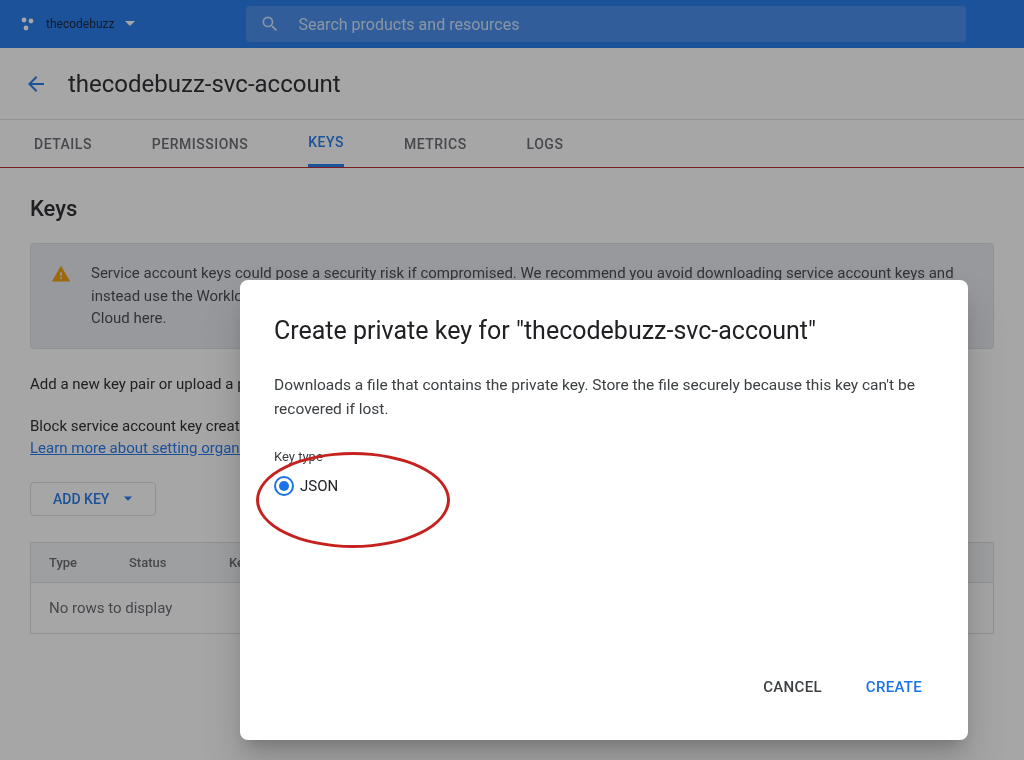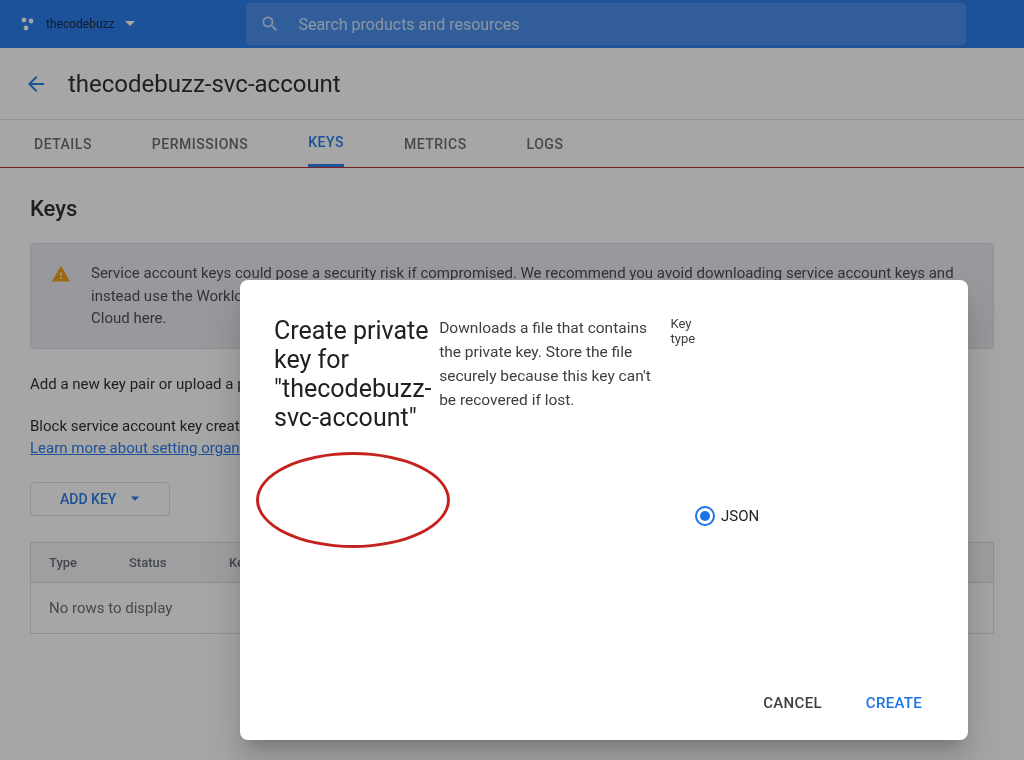--- a/index.html
+++ b/index.html
@@ -2,21 +2,21 @@
 <html><head>
 <meta charset="utf-8">
 <style>
   * { box-sizing: border-box; margin: 0; padding: 0; font-family: Roboto, "Helvetica Neue", Arial, sans-serif; }
   body { width: 1024px; height: 760px; overflow: hidden; background: #fff; position: relative; }
 
   
   .topbar { height: 48px; background: #1a73e8; display: flex; align-items: center; padding: 0 20px; }
   .proj-select { display: flex; align-items: center; gap: 10px; color: #0f172a; font-size: 12px; cursor: pointer; }
   .proj-dots { width: 16px; height: 16px; }
-  .search-wrap { margin-left: 110px; flex: 1; max-width: 720px; height: 42px; background: rgba(255,255,255,0.15); border-radius: 4px; display: flex; align-items: center; padding: 0 14px; gap: 18px; }
+  .search-wrap { margin-left: 110px; flex: 1; max-width: 720px; height: 36px; background: rgba(255,255,255,0.15); border-radius: 4px; display: flex; align-items: center; padding: 0 14px; gap: 18px; }
   .search-wrap input { flex:1; background: transparent; border: none; outline: none; color:#fff; font-size: 16px; }
   .search-wrap input::placeholder { color: #cfe3fb; }
 
   
   .title-row { height: 72px; display:flex; align-items:center; padding: 0 24px; gap: 20px; border-bottom: 1px solid #e0e0e0; }
   .back-arrow { color:#1a73e8; cursor:pointer; }
   .page-title { font-size: 24px; font-weight: 400; color:#202124; }
 
   
   .tabs { height: 48px; display:flex; align-items:center; gap: 60px; padding: 0 34px; border-bottom: 1px solid #b91c1c; }
@@ -25,29 +25,29 @@
 
   
   .content { padding: 28px 30px; color:#202124; }
   .h-keys { font-size: 22px; font-weight: 500; margin-bottom: 22px; }
   .warn-box { background:#e8eaed; border:1px solid #dadce0; border-radius:4px; padding:18px 20px; display:flex; gap:20px; margin-bottom:26px; }
   .warn-icon { color:#f29900; flex-shrink:0; margin-top:2px; }
   .warn-text { font-size:15px; line-height:1.5; color:#3c4043; }
   .p1 { font-size:15px; margin-bottom:22px; }
   .p2 { font-size:15px; line-height:1.5; margin-bottom:22px; }
   .link { color:#1a73e8; text-decoration: underline; cursor:pointer; }
-  .add-key-btn { display:inline-flex; align-items:center; gap:14px; border:1px solid #dadce0; border-radius:4px; padding:8px 29px; color:#1a73e8; font-weight:500; font-size:14px; cursor:pointer; background:#fff; margin-bottom:26px; }
+  .add-key-btn { display:inline-flex; align-items:center; gap:14px; border:1px solid #dadce0; border-radius:4px; padding:8px 22px; color:#1a73e8; font-weight:500; font-size:14px; cursor:pointer; background:#fff; margin-bottom:26px; }
 
   .tbl-head { display:flex; padding:12px 18px; background:#f1f3f4; font-size:13px; font-weight:500; color:#5f6368; border:1px solid #dadce0; border-bottom:none; }
   .tbl-head > div:nth-child(1){width:80px;} .tbl-head > div:nth-child(2){width:100px;} .tbl-head > div:nth-child(3){flex:1;}
   .tbl-body { border:1px solid #dadce0; padding:16px 18px; font-size:15px; color:#5f6368; }
 
   
   .scrim { position:absolute; inset:0; background:rgba(32,33,36,0.4); }
-  .modal { position:absolute; left:240px; top:280px; width:728px; height:460px; background:#fff; border-radius:8px; box-shadow:0 11px 15px -7px rgba(0,0,0,.2),0 24px 38px 3px rgba(0,0,0,.14); padding:36px 34px 20px; display:flex; flex-direction:row; }
+  .modal { position:absolute; left:240px; top:280px; width:728px; height:460px; background:#fff; border-radius:8px; box-shadow:0 11px 15px -7px rgba(0,0,0,.2),0 24px 38px 3px rgba(0,0,0,.14); padding:36px 34px 36px; display:flex; flex-direction:column; }
   .modal h2 { font-size:25px; font-weight:400; color:#202124; margin-bottom:28px; }
   .modal-desc { font-size:15.5px; line-height:1.55; color:#3c4043; margin-bottom:28px; }
   .keytype-lbl { font-size:13px; color:#3c4043; margin-bottom:12px; }
   .radio-row { display:flex; gap:6px; margin-bottom:4px; align-items:center; }
   .radio-outer { width:20px; height:20px; border-radius:50%; border:2px solid #5f6368; display:flex; align-items:center; justify-content:center; cursor:pointer; flex-shrink:0; }
   .radio-outer.sel { border-color:#1a73e8; }
   .radio-inner { width:10px; height:10px; border-radius:50%; background:#1a73e8; }
   .radio-text { font-size:15px; color:#202124; }
   .radio-sub { font-size:14px; color:#5f6368; margin:2px 0 20px 34px; }
   .modal-actions { margin-top:auto; display:flex; justify-content:flex-end; gap:36px; padding-right:8px; }

